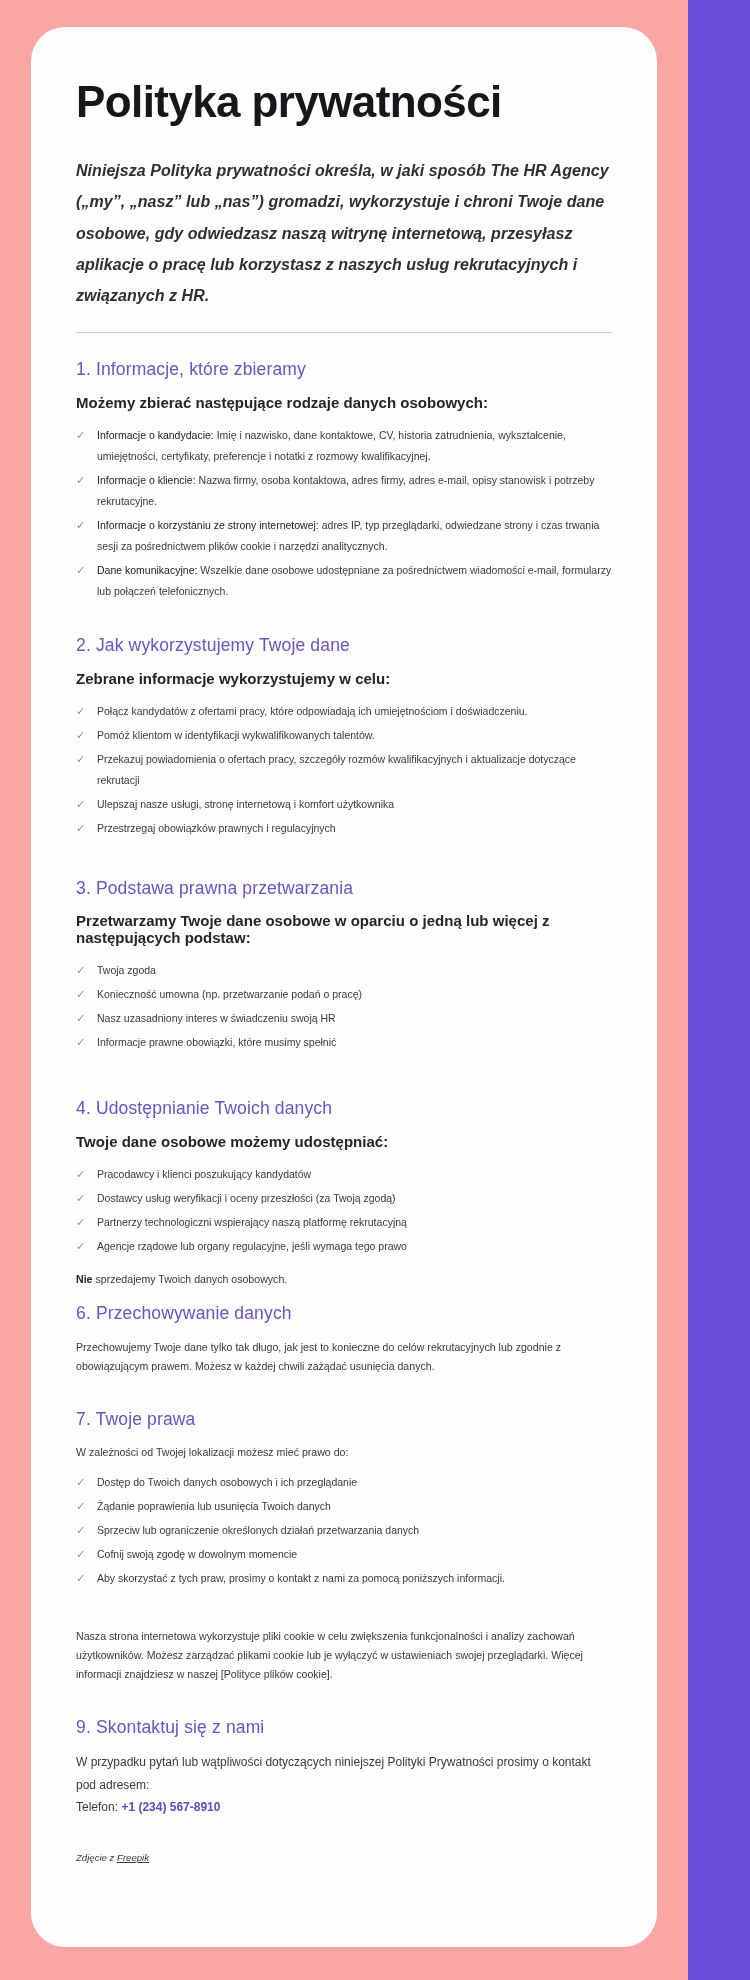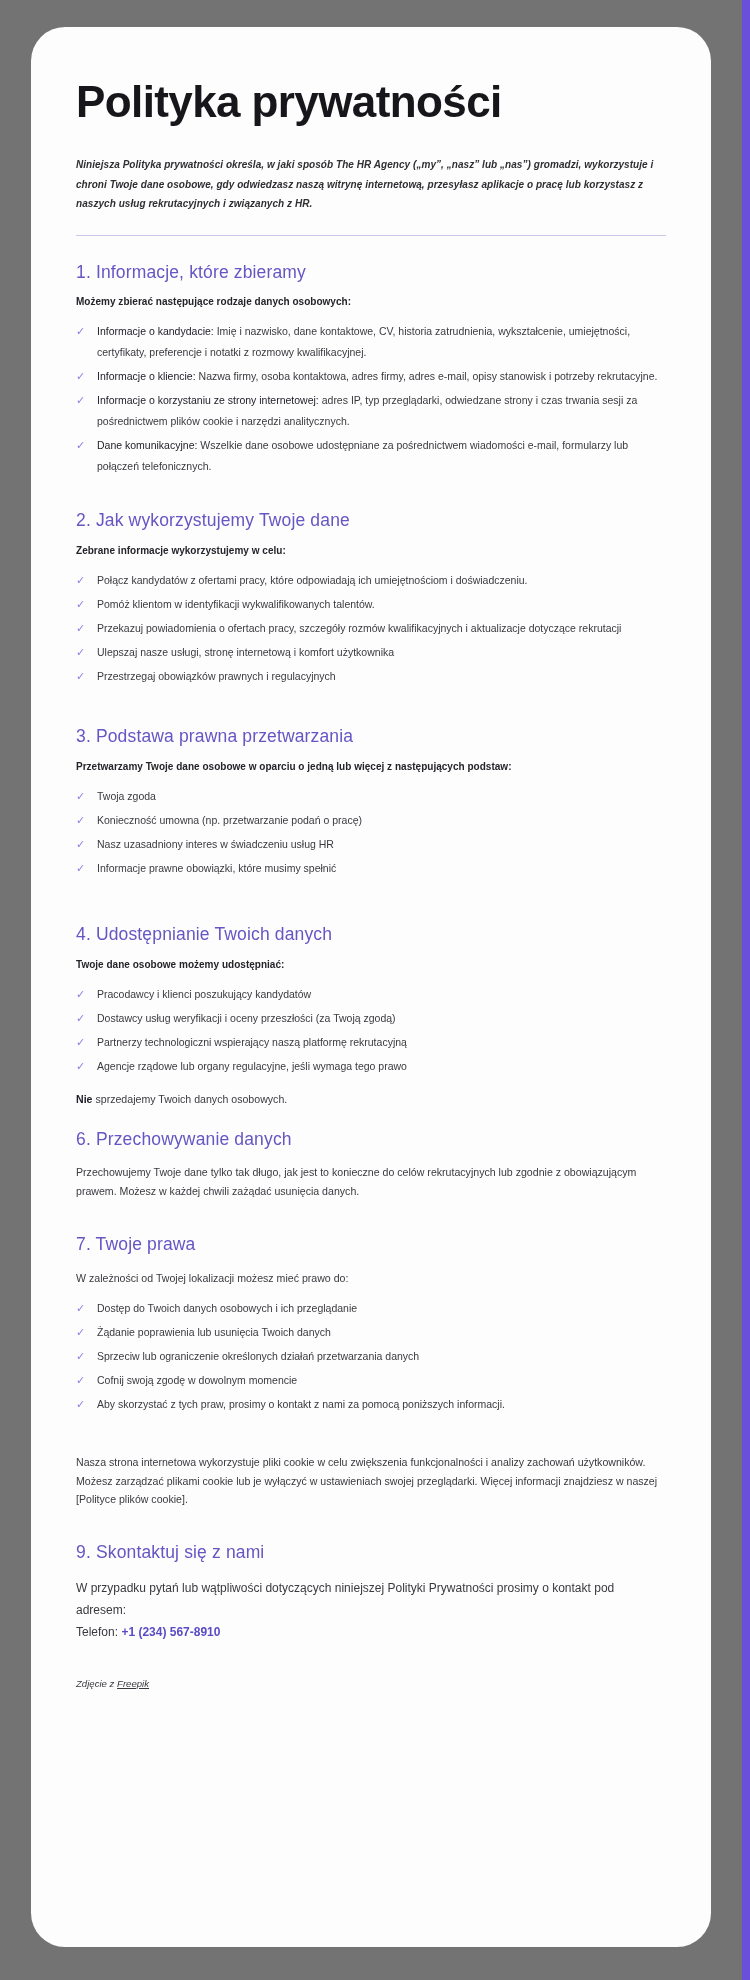--- a/index.html
+++ b/index.html
@@ -8,23 +8,23 @@
     width: 750px;
     background: #6a4fdb;
   }
 
   body {
     font-family: "Liberation Sans", sans-serif;
     -webkit-font-smoothing: antialiased;
   }
 
   .page {
-    width: 742px;
+    width: 688px;
     min-height: 1980px;
-    background: #737373;
+    background: #fca5a5;
     padding: 27px 31px 31px 31px;
   }
 
   .card {
     background: #fdfdfd;
     border-radius: 34px;
     padding: 52px 45px 40px 45px;
     min-height: 1920px;
   }
 
@@ -41,21 +41,21 @@
   
   .intro-heading {
     font-size: 19px;
     color: #6556c4;
     font-weight: normal;
     margin-bottom: 9px;
     letter-spacing: 0.1px;
   }
 
   .intro-text {
-    font-size: 10px;
+    font-size: 16px;
     font-style: italic;
     font-weight: 600;
     color: #2f2f33;
     line-height: 1.95;
     letter-spacing: 0.05px;
   }
 
   .divider {
     border: 0;
     border-top: 1px solid #cdc7ea;
@@ -68,21 +68,21 @@
   .section-title {
     font-size: 17.5px;
     color: #6556c4;
     font-weight: normal;
     letter-spacing: 0.15px;
     margin-bottom: 13px;
     line-height: 1.3;
   }
 
   .lead {
-    font-size: 10px;
+    font-size: 15px;
     font-weight: bold;
     color: #25242a;
     margin-bottom: 14px;
     letter-spacing: 0.02px;
   }
 
   .para {
     font-size: 10.6px;
     color: #3a393f;
     line-height: 1.78;
@@ -119,21 +119,21 @@
   }
 
   ul.checks li b {
     color: #22212a;
     font-weight: normal;
   }
 
   .note {
     font-size: 10.6px;
     color: #3a393f;
-    margin-bottom: 23px;
+    margin-bottom: 17px;
   }
   .note b { color: #22212a; }
 
   
   .contact-line {
     font-size: 12px;
     color: #3a393f;
     line-height: 1.85;
   }
   .contact-value {
@@ -228,21 +228,21 @@
         <li>
           <span class="tick">✓</span>
           <span>Twoja zgoda</span>
         </li>
         <li>
           <span class="tick">✓</span>
           <span>Konieczność umowna (np. przetwarzanie podań o pracę)</span>
         </li>
         <li>
           <span class="tick">✓</span>
-          <span>Nasz uzasadniony interes w świadczeniu usług HR</span>
+          <span>Nasz uzasadniony interes w świadczeniu swoją HR</span>
         </li>
         <li>
           <span class="tick">✓</span>
           <span>Informacje prawne obowiązki, które musimy spełnić</span>
         </li>
       </ul>
     </section>
 
     <div class="sp-28"></div>
 

